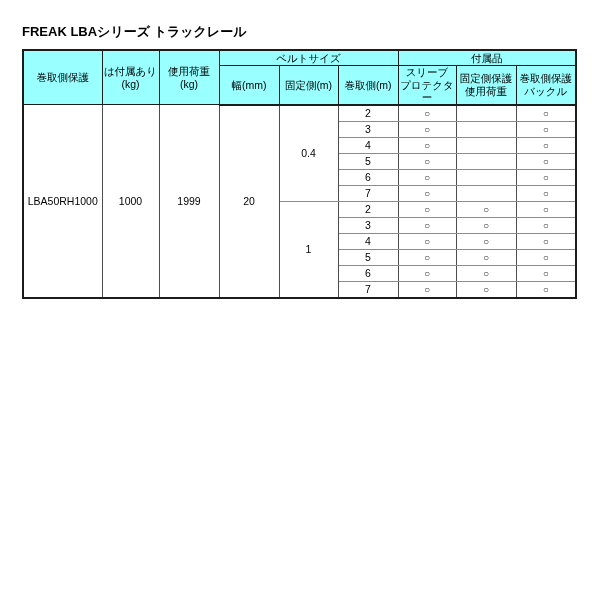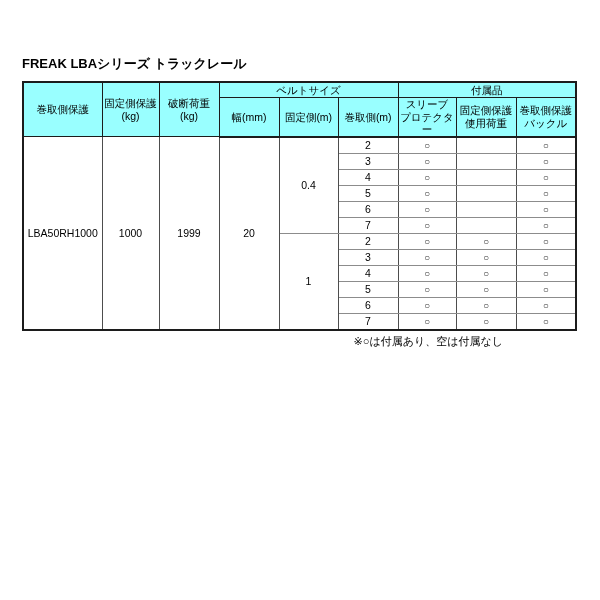--- a/index.html
+++ b/index.html
@@ -9,21 +9,20 @@
     width: 600px;
     height: 600px;
     font-family: "Liberation Sans", "DejaVu Sans", sans-serif;
     color: #000000;
   }
   .page {
     position: absolute;
     left: 22px;
     top: 23px;
     width: 481px;
-    margin-top: 32px;
   }
   .title {
     font-size: 13px;
     font-weight: bold;
     margin: 0 0 8px 0;
     white-space: nowrap;
   }
   table.spec-table {
     border-collapse: collapse;
     table-layout: fixed;
@@ -81,22 +80,22 @@
       <col style="width:60px">
         <col style="width:59px">
         <col style="width:60px">
       <col style="width:58px">
         <col style="width:60px">
         <col style="width:60px">
     </colgroup>
     <thead>
       <tr class="group-row">
         <th rowspan="2">巻取側保護</th>
-        <th rowspan="2">固定側保護(kg)</th>
-        <th rowspan="2">破断荷重(kg)</th>
+        <th rowspan="2">は付属あり(kg)</th>
+        <th rowspan="2">使用荷重(kg)</th>
         <th colspan="3">ベルトサイズ</th>
         <th colspan="3">付属品</th>
       </tr>
       <tr class="sub-row">
         <th>幅(mm)</th>
         <th>固定側(m)</th>
         <th>巻取側(m)</th>
         <th>スリーブ
 プロテクター</th>
         <th>固定側保護
@@ -180,14 +179,13 @@
       </tr>
       <tr>
         <td>7</td>
         <td class="mark">○</td>
         <td class="mark">○</td>
         <td class="mark">○</td>
       </tr>
     </tbody>
   </table>
 
-  <div class="footnote">※○は付属あり、空は付属なし</div>
 </div>
 
 </body></html>

